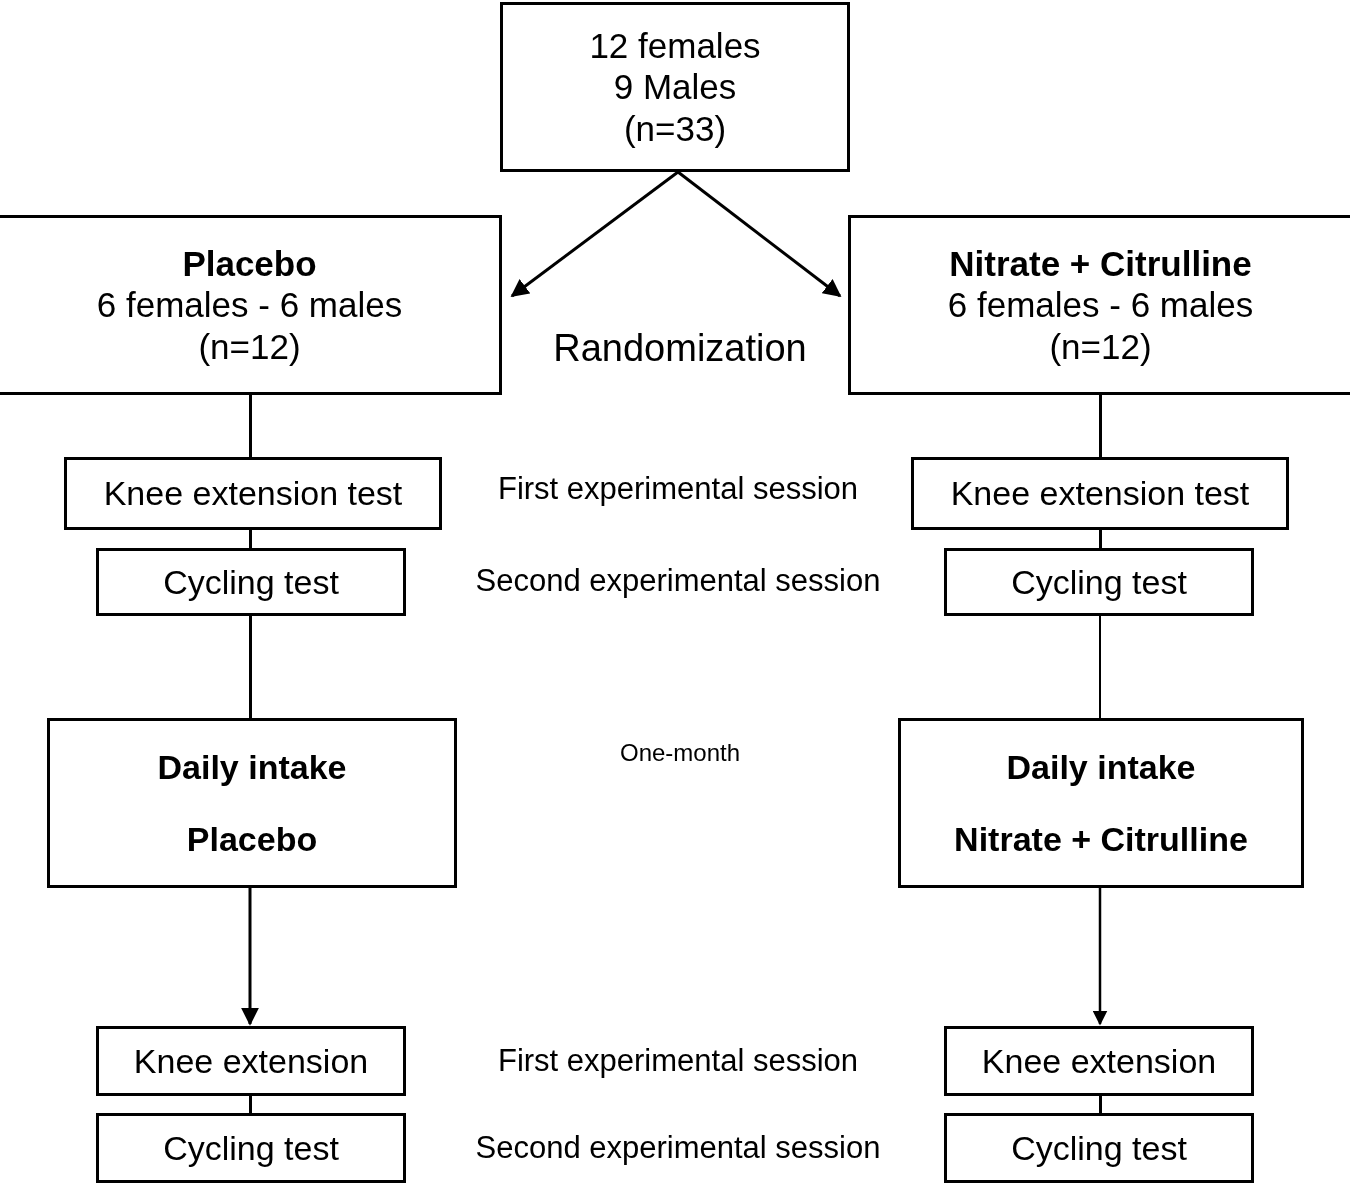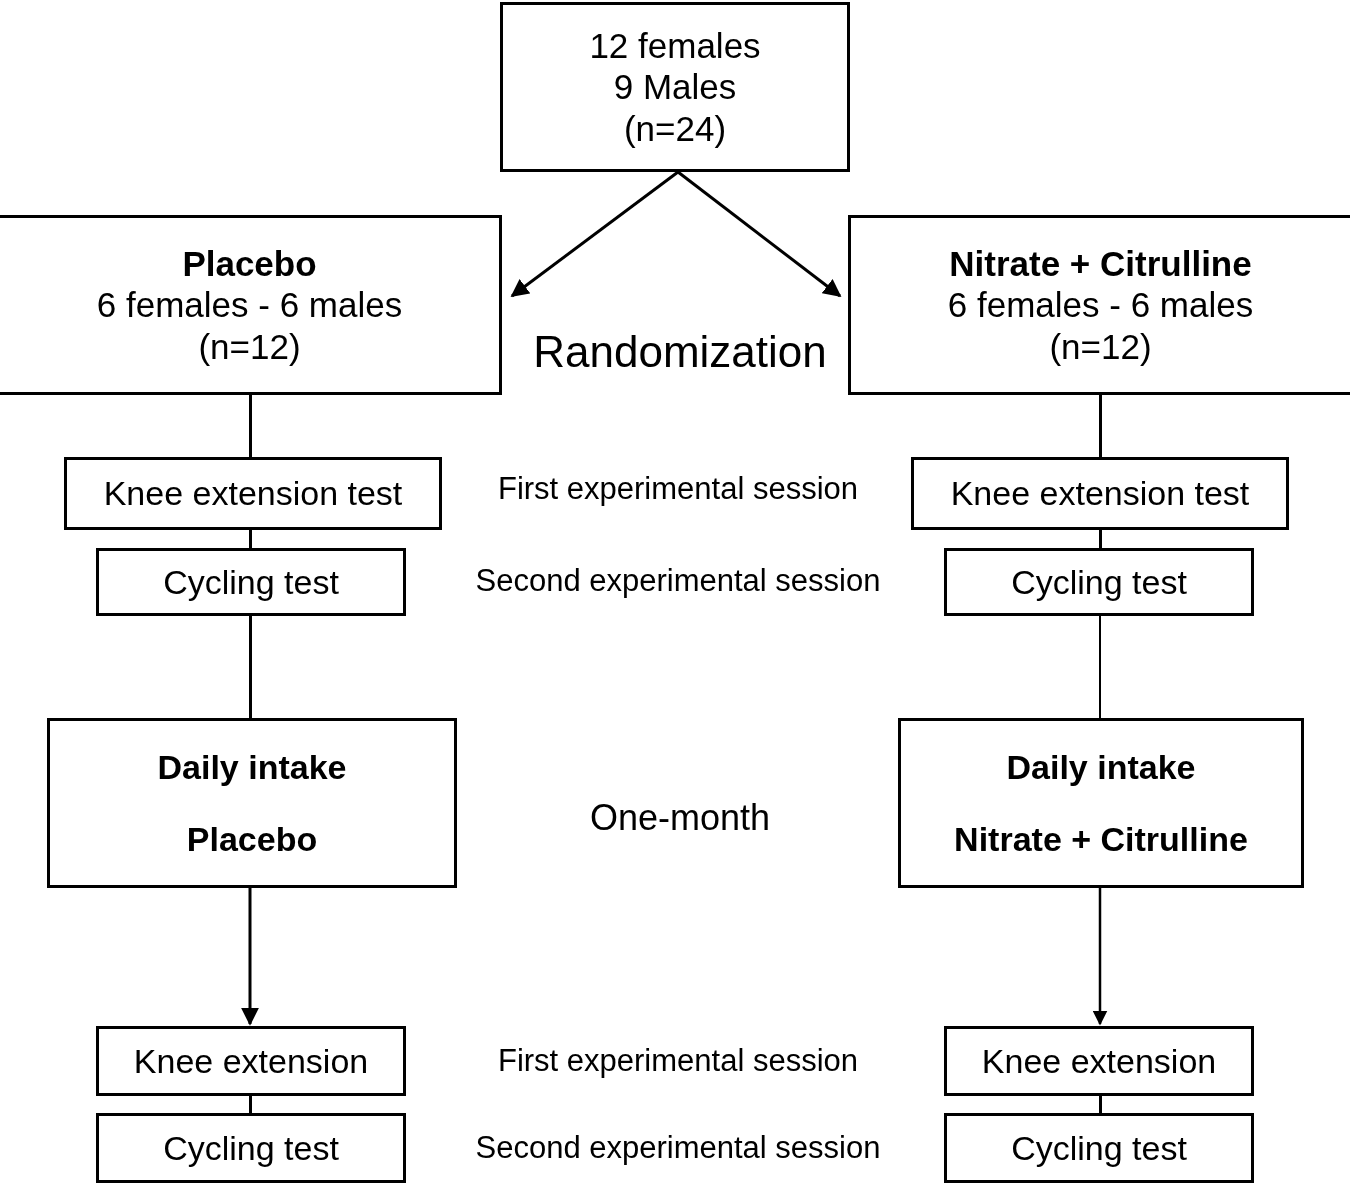--- a/index.html
+++ b/index.html
@@ -82,36 +82,36 @@
     <line x1="678" y1="172" x2="512" y2="296" stroke="#000000" stroke-width="3" marker-end="url(#ah)"></line>
     <line x1="678" y1="172" x2="840" y2="296" stroke="#000000" stroke-width="3" marker-end="url(#ah)"></line>
 
     <line x1="250" y1="888" x2="250" y2="1024" stroke="#000000" stroke-width="3" marker-end="url(#ah)"></line>
     <line x1="1100" y1="888" x2="1100" y2="1024" stroke="#000000" stroke-width="2.5" marker-end="url(#ah)"></line>
   </svg>
 
   <div class="box" style="left:500px; top:2px; width:350px; height:170px; font-size:35px;">
     <span class="ln">12 females</span>
     <span class="ln">9 Males</span>
-    <span class="ln">(n=24)</span>
+    <span class="ln">(n=33)</span>
   </div>
 
   <div class="box" style="left:-3px; top:215px; width:505px; height:180px; font-size:35px;">
     <span class="ln bold">Placebo</span>
     <span class="ln">6 females - 6 males</span>
     <span class="ln">(n=12)</span>
   </div>
 
   <div class="box" style="left:848px; top:215px; width:505px; height:180px; font-size:35px;">
     <span class="ln bold">Nitrate + Citrulline</span>
     <span class="ln">6 females - 6 males</span>
     <span class="ln">(n=12)</span>
   </div>
 
-  <div class="label" style="left:470px; top:325px; width:420px; font-size:44px;">Randomization</div>
+  <div class="label" style="left:470px; top:325px; width:420px; font-size:38px;">Randomization</div>
 
   <div class="box" style="left:64px; top:457px; width:378px; height:73px; font-size:34px;">
     <span class="ln">Knee extension test</span>
   </div>
   <div class="box" style="left:96px; top:548px; width:310px; height:68px; font-size:34px;">
     <span class="ln">Cycling test</span>
   </div>
 
   <div class="box" style="left:911px; top:457px; width:378px; height:73px; font-size:34px;">
     <span class="ln">Knee extension test</span>
@@ -126,21 +126,21 @@
   <div class="box" style="left:47px; top:718px; width:410px; height:170px; font-size:34px;">
     <span class="ln bold" style="margin-bottom:32px;">Daily intake</span>
     <span class="ln bold">Placebo</span>
   </div>
 
   <div class="box" style="left:898px; top:718px; width:406px; height:170px; font-size:34px;">
     <span class="ln bold" style="margin-bottom:32px;">Daily intake</span>
     <span class="ln bold">Nitrate + Citrulline</span>
   </div>
 
-  <div class="label" style="left:500px; top:752px; width:360px; font-size:36px;">
+  <div class="label" style="left:500px; top:709px; width:360px; font-size:24px;">
     <span style="display:block;">One-month</span>
   </div>
 
   <div class="box" style="left:96px; top:1026px; width:310px; height:70px; font-size:34px;">
     <span class="ln">Knee extension</span>
   </div>
   <div class="box" style="left:96px; top:1113px; width:310px; height:70px; font-size:34px;">
     <span class="ln">Cycling test</span>
   </div>
 

